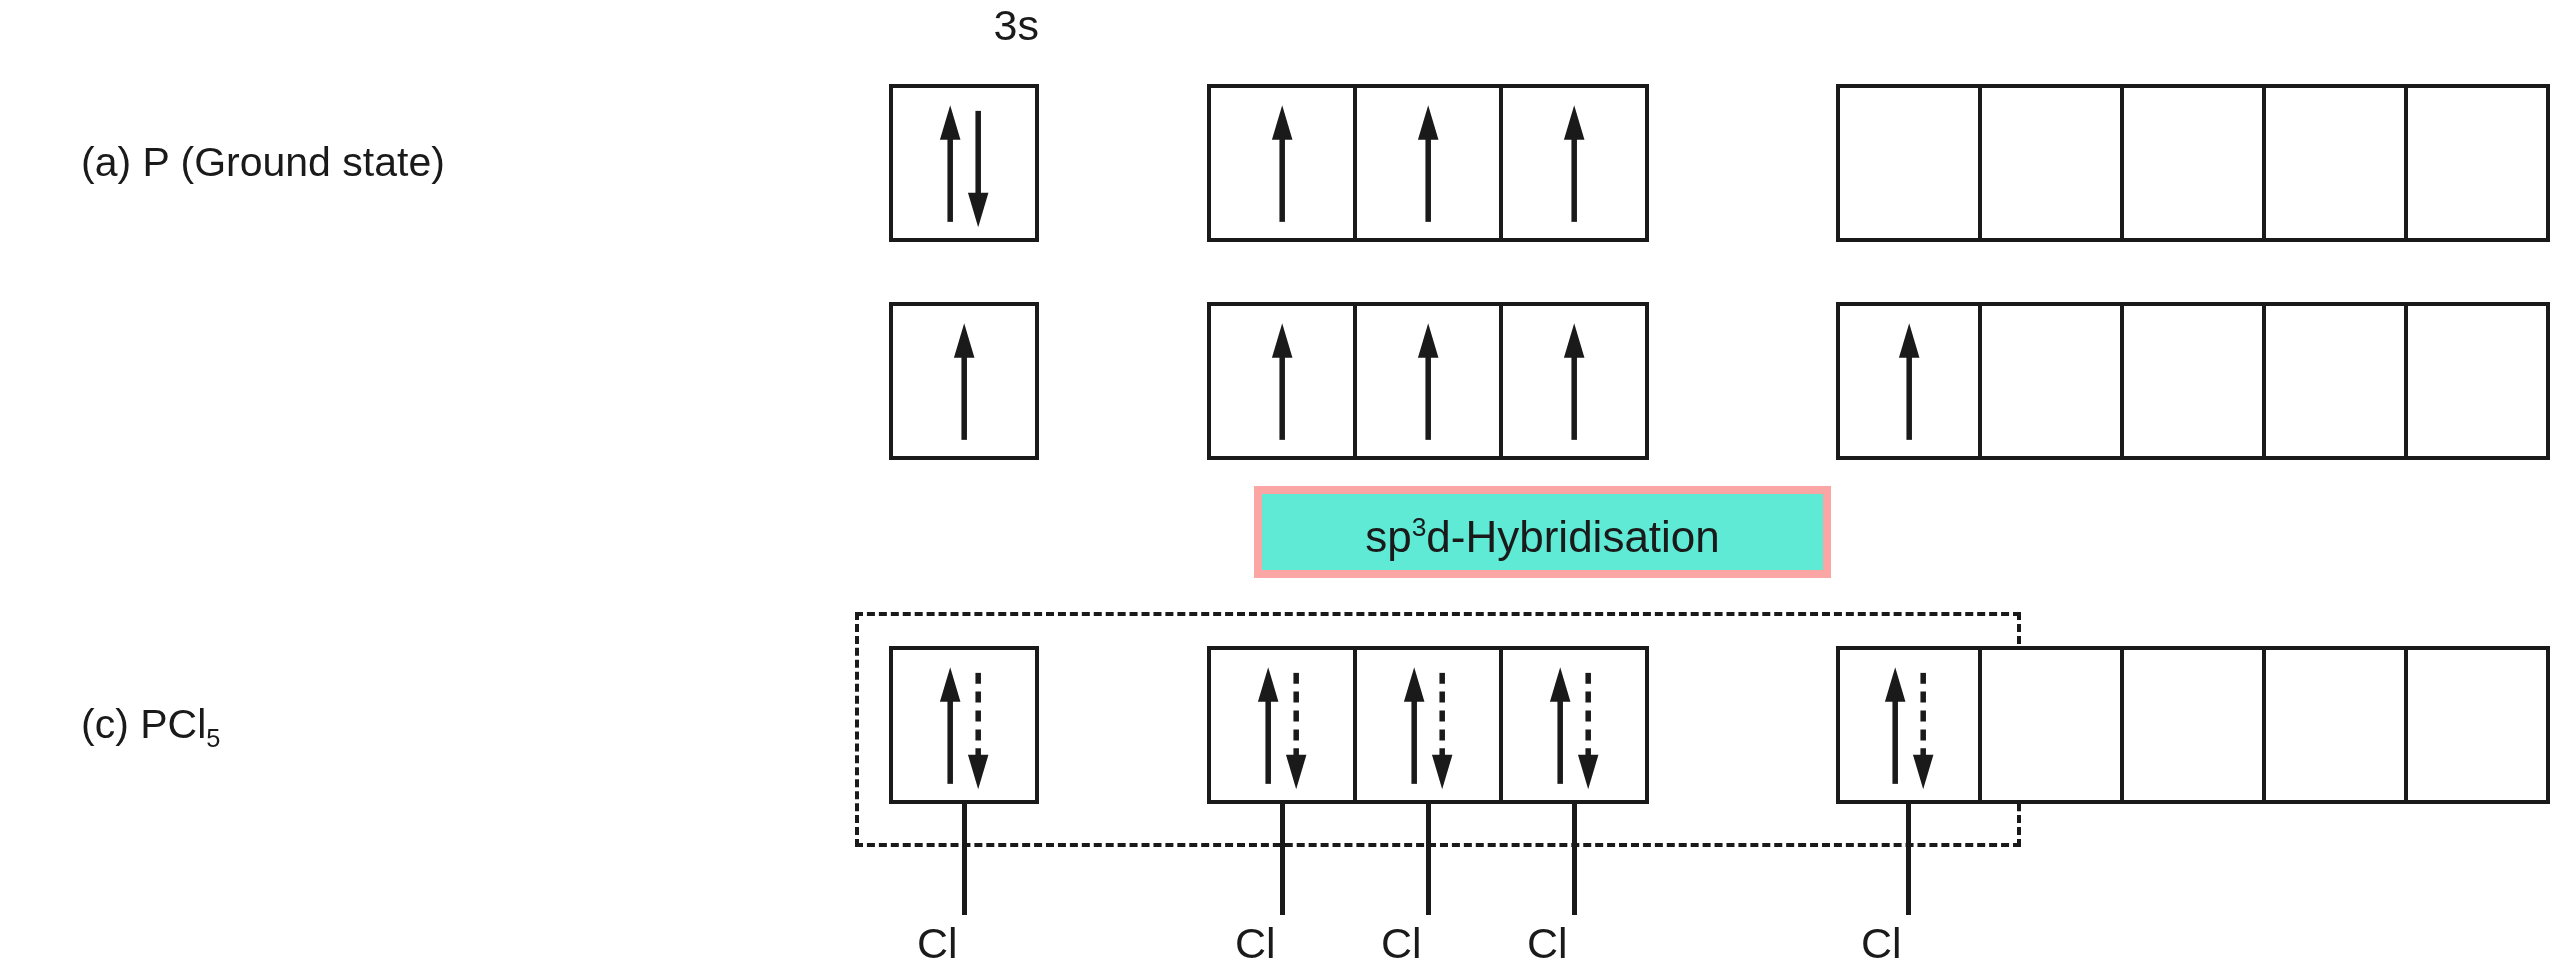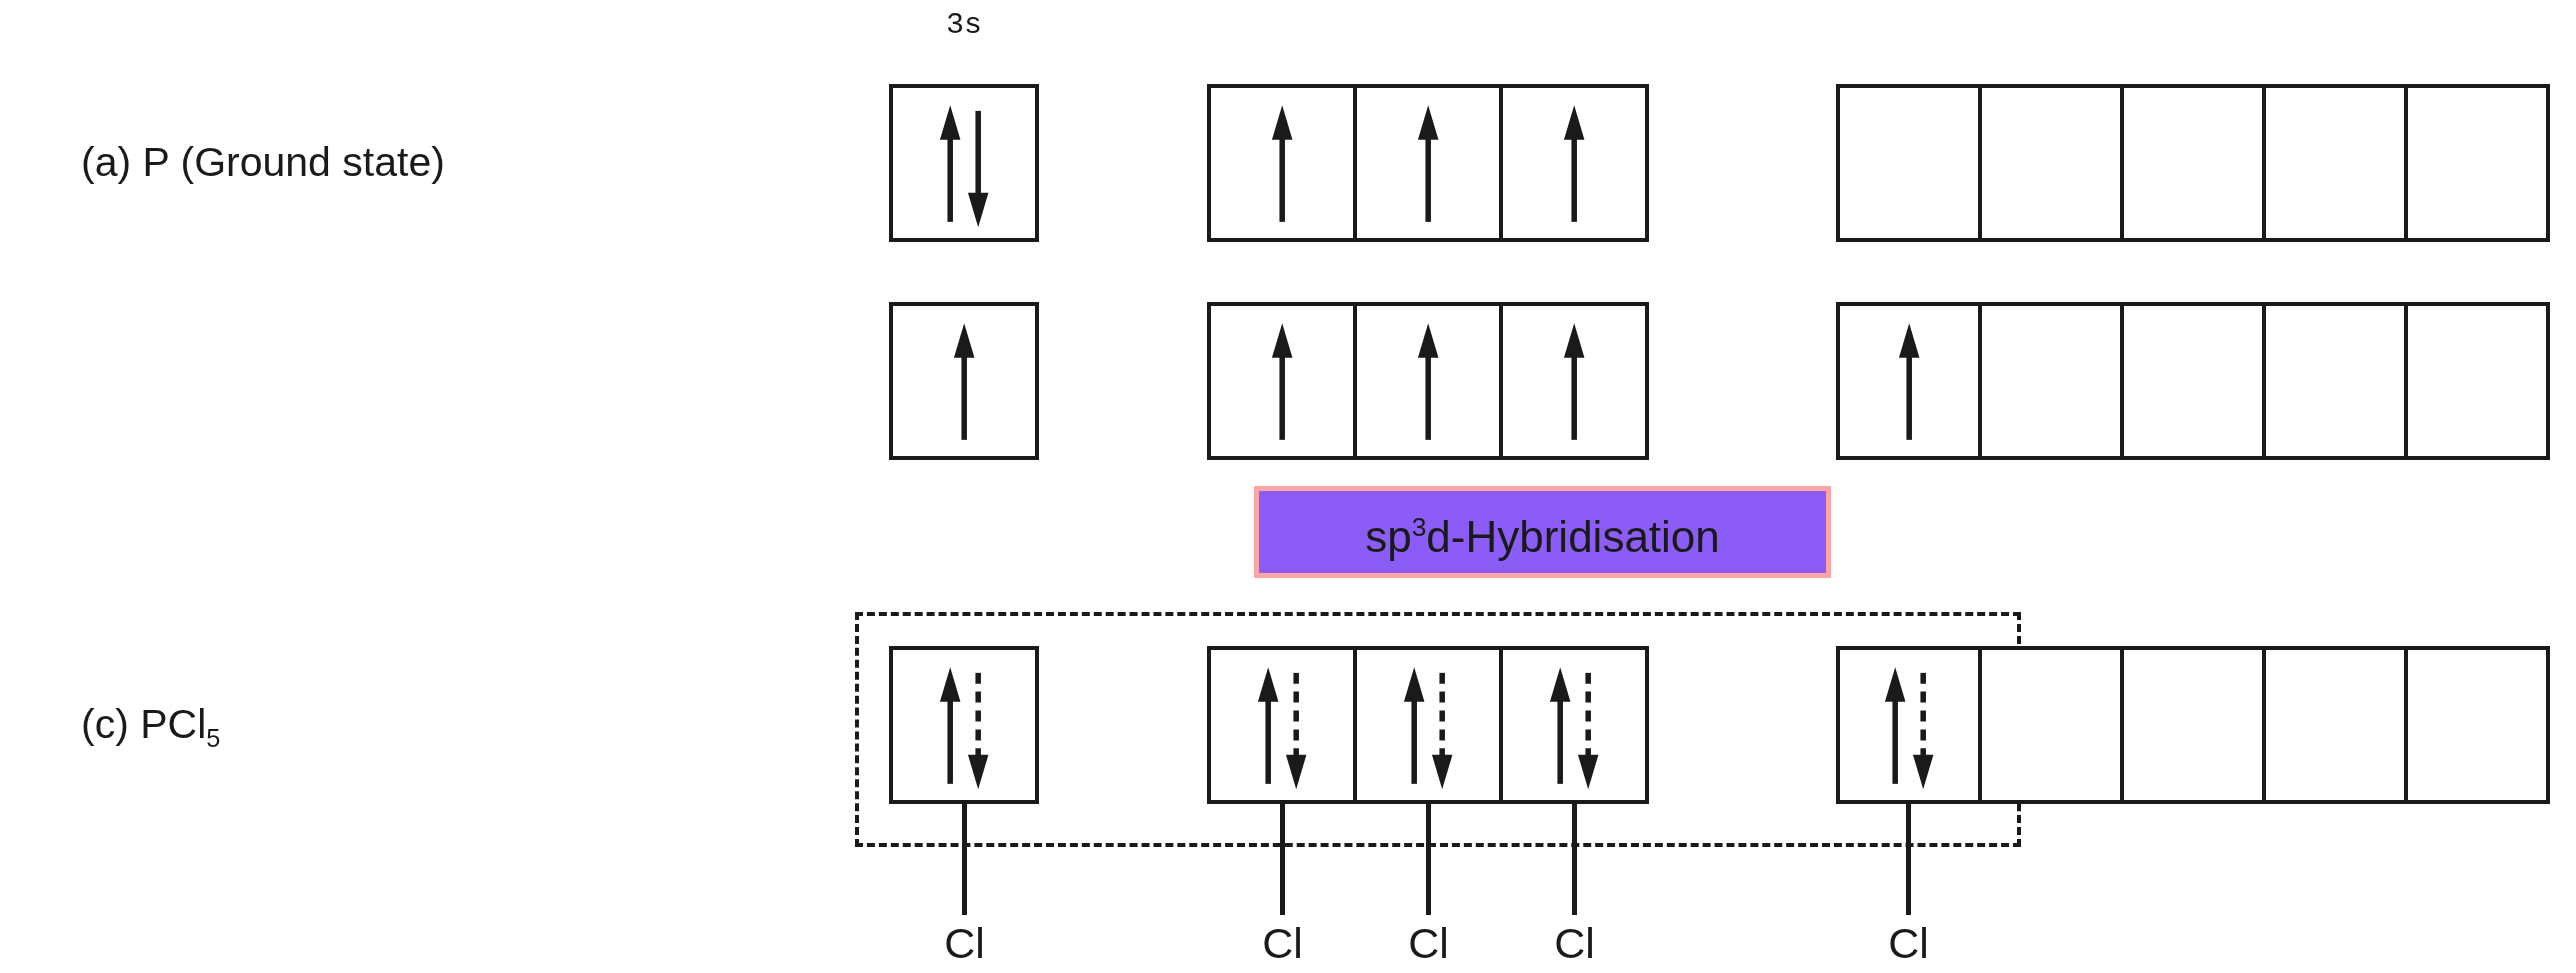--- a/index.html
+++ b/index.html
@@ -10,24 +10,23 @@
     height: 974px;
     background: #ffffff;
     font-family: "Liberation Sans", sans-serif;
     color: #1a1a1a;
     overflow: hidden;
   }
   .hdr {
     position: absolute;
     top: 1.6px;
     height: 49px;
-    text-align: center;
-    font-size: 30px;
+    text-align: right;
+    font-size: 43px;
     line-height: 47px;
-    font-family: Liberation Mono, monospace;
   }
   .row-label {
     position: absolute;
     font-size: 41px;
     line-height: 47px;
     white-space: nowrap;
     margin-left: 48px;
   }
   .row-label sub { font-size: 0.62em; }
   .ogroup { position: absolute; display: flex; }
@@ -39,39 +38,38 @@
     display: flex;
     align-items: center;
     justify-content: center;
   }
   .obox + .obox { margin-left: -4px; }
   .obox.d { width: 146px; }
   .obox svg { display: block; }
   .obox svg.down { transform: translateY(5.5px); }
   .hyb {
     position: absolute;
-    border: 5px solid #fca5a5;
-    background: #8b5cf6;
+    border: 8px solid #fca5a5;
+    background: #5eead4;
     display: flex;
     align-items: center;
     justify-content: center;
     text-align: center;
   }
   .hyb-text { font-size: 44px; line-height: 51px; white-space: nowrap; }
   .hyb-text sup { font-size: 0.6em; vertical-align: super; }
   .dashed-box {
     position: absolute;
     border: 4px dashed #1a1a1a;
     background: transparent;
   }
   .bond { position: absolute; width: 4.7px; background: #1a1a1a; }
   .cl {
     position: absolute;
     width: 95px;
-    text-align: center;
     font-size: 43px;
     line-height: 47px;
   }
 </style>
 </head>
 <body>
 
 <div class="canvas">
 
   <div class="hdr" style="left:889px;width:150px">3s</div>

